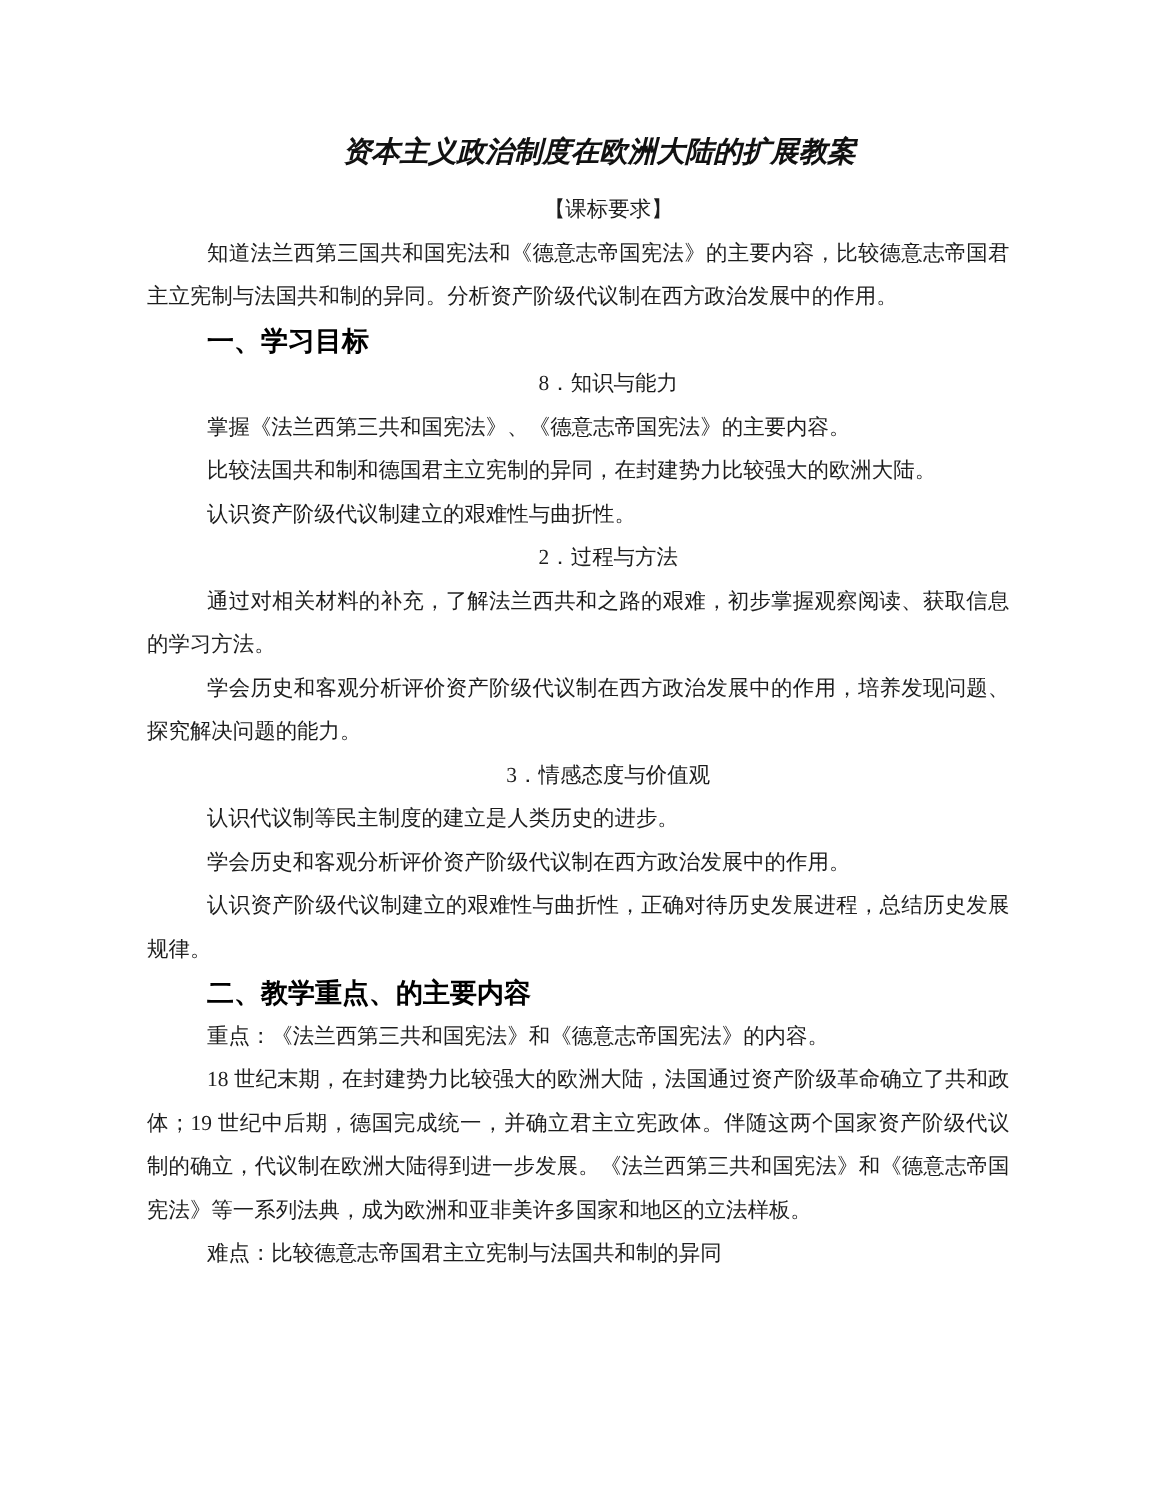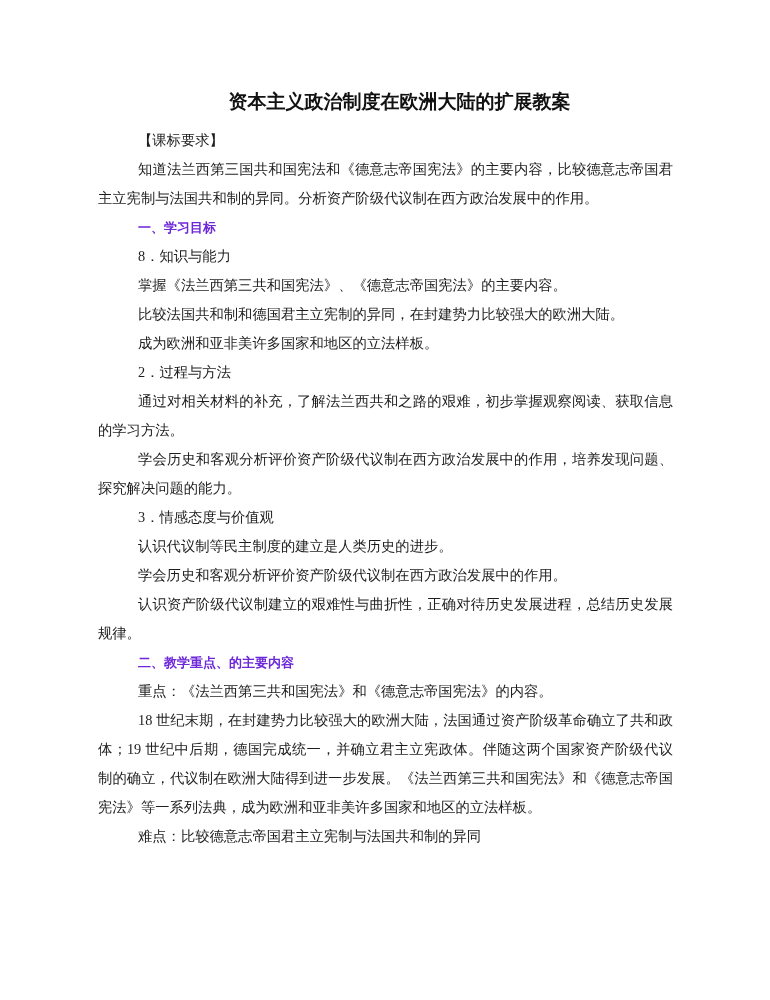--- a/index.html
+++ b/index.html
@@ -24,58 +24,59 @@
   .doc-title {
     width: 575px;
     margin: 0 0 12px 98px;
     text-align: center;
     text-indent: 28px;
     font-family: "Liberation Sans", sans-serif;
     font-weight: bold;
     font-size: 19px;
     line-height: 24px;
     color: #111111;
+    font-style: italic;
   }
   .content {
     width: 575px;
     margin-left: 98px;
   }
   .content p {
     margin: 0;
     font-size: 14.3px;
     line-height: 29px;
     text-indent: 40px;
     text-align: justify;
     color: #1d1d1d;
   }
   .content p.section {
     font-family: "Liberation Sans", sans-serif;
     font-weight: bold;
-    font-size: 13px;
-    color: #6d28d9;
+    font-size: 18px;
+    color: #000000;
     text-align: left;
   }
   .content p.sub,
   .content p.bracket {
-    text-align: left;
+    text-align: center;
   }
 </style>
 </head>
 <body>
 
 <div class="page">
   <h1 class="doc-title">资本主义政治制度在欧洲大陆的扩展教案</h1>
   <div class="content">
       <p class="bracket">【课标要求】</p>
       <p class="body">知道法兰西第三国共和国宪法和《德意志帝国宪法》的主要内容，比较德意志帝国君主立宪制与法国共和制的异同。分析资产阶级代议制在西方政治发展中的作用。</p>
       <p class="section">一、学习目标</p>
       <p class="sub">8．知识与能力</p>
       <p class="body">掌握《法兰西第三共和国宪法》、《德意志帝国宪法》的主要内容。</p>
       <p class="body">比较法国共和制和德国君主立宪制的异同，在封建势力比较强大的欧洲大陆。</p>
-      <p class="body">成为欧洲和亚非美许多国家和地区的立法样板。</p>
+      <p class="body">认识资产阶级代议制建立的艰难性与曲折性。</p>
       <p class="sub">2．过程与方法</p>
       <p class="body">通过对相关材料的补充，了解法兰西共和之路的艰难，初步掌握观察阅读、获取信息的学习方法。</p>
       <p class="body">学会历史和客观分析评价资产阶级代议制在西方政治发展中的作用，培养发现问题、探究解决问题的能力。</p>
       <p class="sub">3．情感态度与价值观</p>
       <p class="body">认识代议制等民主制度的建立是人类历史的进步。</p>
       <p class="body">学会历史和客观分析评价资产阶级代议制在西方政治发展中的作用。</p>
       <p class="body">认识资产阶级代议制建立的艰难性与曲折性，正确对待历史发展进程，总结历史发展规律。</p>
       <p class="section">二、教学重点、的主要内容</p>
       <p class="body">重点：《法兰西第三共和国宪法》和《德意志帝国宪法》的内容。</p>
       <p class="body">18 世纪末期，在封建势力比较强大的欧洲大陆，法国通过资产阶级革命确立了共和政体；19 世纪中后期，德国完成统一，并确立君主立宪政体。伴随这两个国家资产阶级代议制的确立，代议制在欧洲大陆得到进一步发展。《法兰西第三共和国宪法》和《德意志帝国宪法》等一系列法典，成为欧洲和亚非美许多国家和地区的立法样板。</p>

